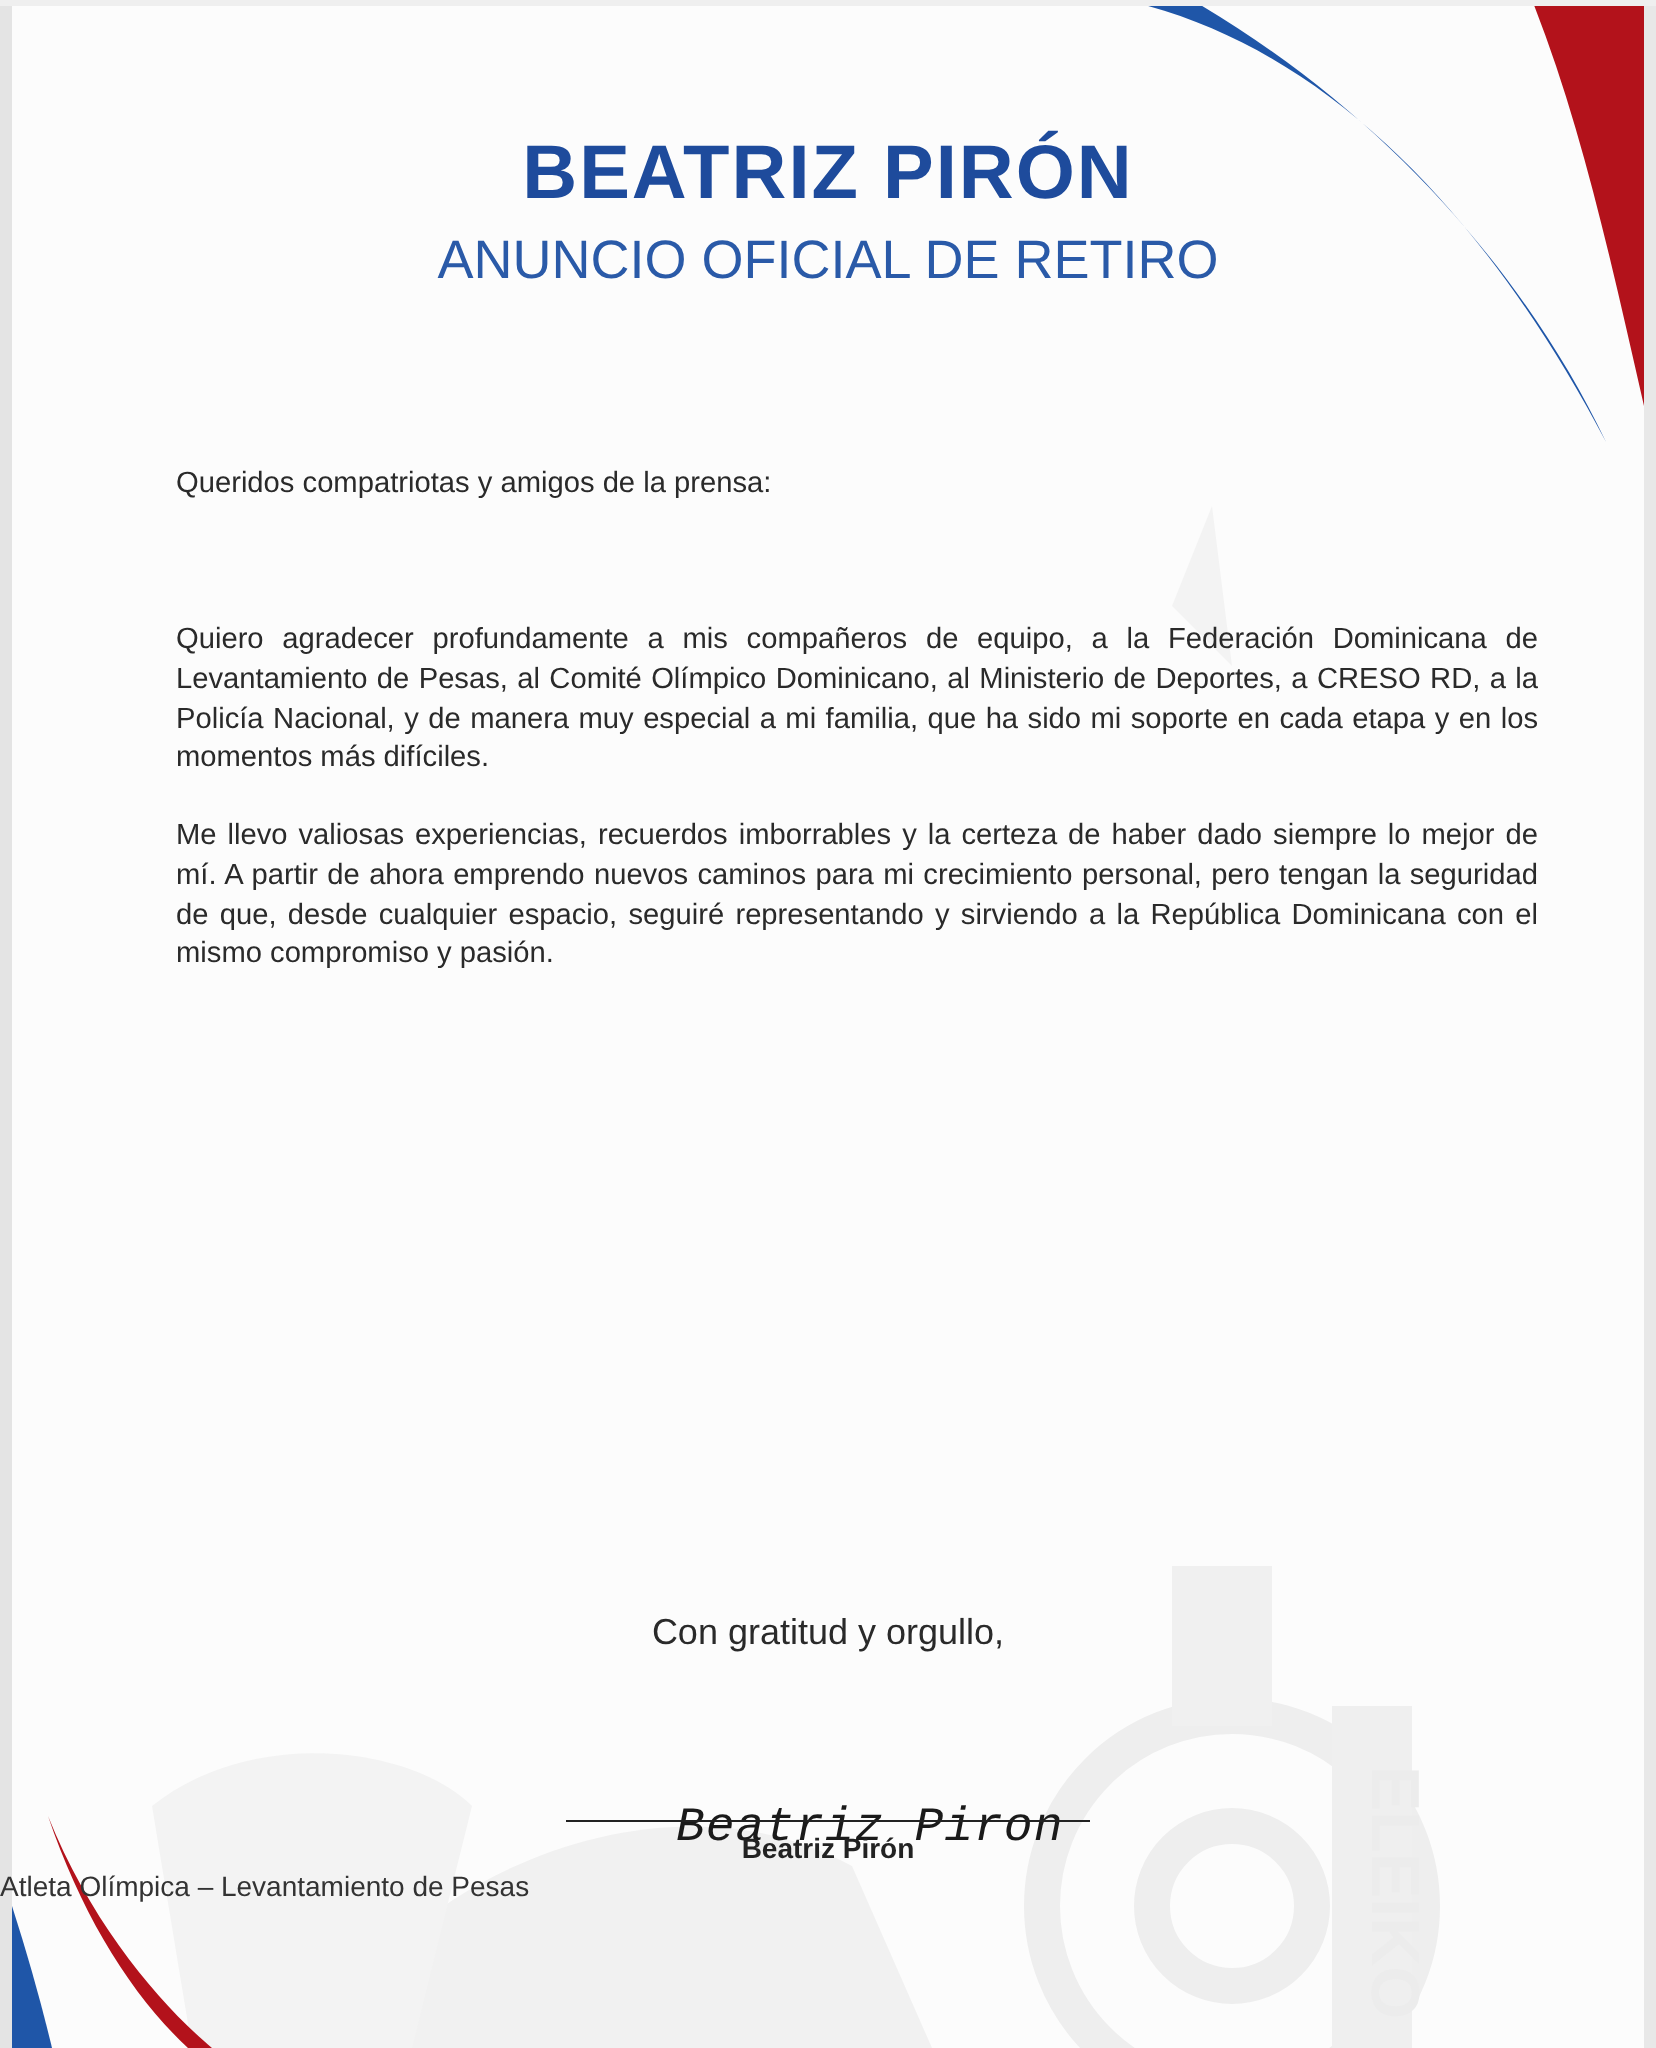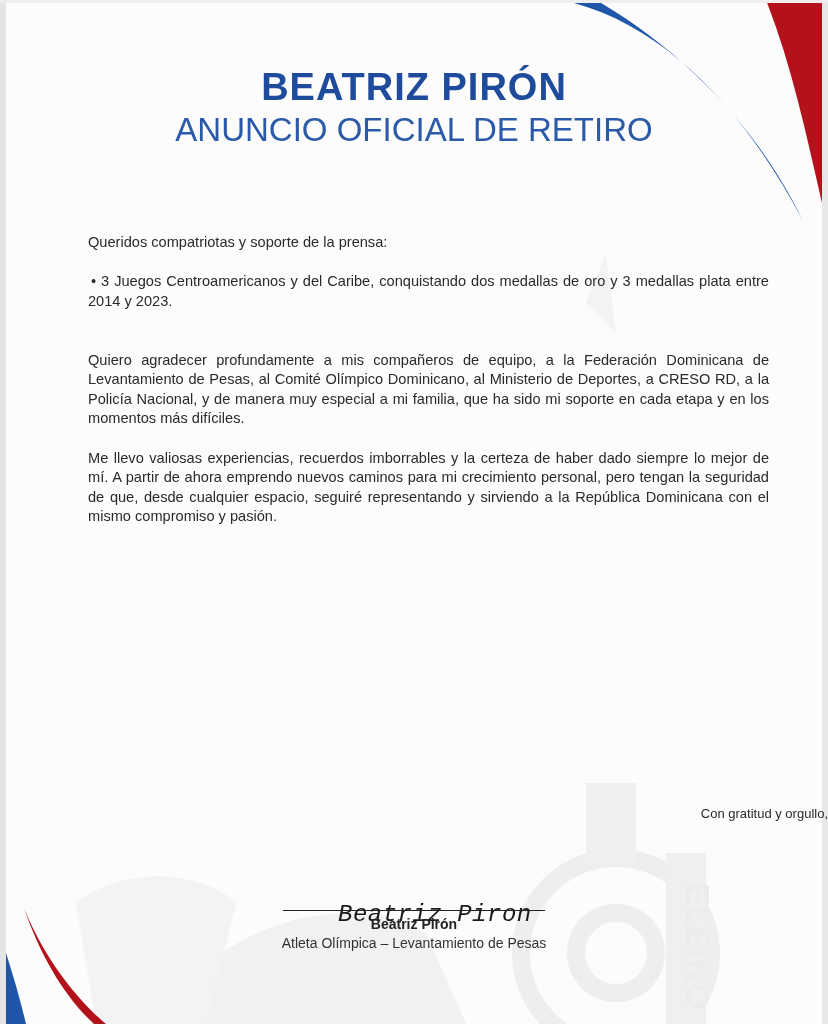--- a/index.html
+++ b/index.html
@@ -16,37 +16,37 @@
   .right-edge { position: absolute; right: 0; top: 0; width: 6px; height: 1024px; background: #e8e8e8; }
   .top-edge { position: absolute; left: 0; top: 0; width: 828px; height: 3px; background: #efefef; }
   .deco { position: absolute; left: 0; top: 0; }
   .watermark { position: absolute; left: 0; top: 0; }
   .header { position: absolute; left: 0; width: 828px; top: 64px; text-align: center; }
   .title {
     color: #1e4b9c; font-weight: bold; font-size: 38px; letter-spacing: 1px;
     line-height: 46px; margin: 0;
   }
   .subtitle {
-    color: #2a5aa8; font-size: 33px; line-height: 32px; margin-top: 4px;
+    color: #2a5aa8; font-size: 27px; line-height: 32px; margin-top: 4px;
   }
   .body {
     position: absolute; left: 88px; top: 233px; width: 681px;
     color: #2a2a2a; font-size: 14.6px; line-height: 19.6px;
   }
   .body p { margin: 0; text-align: justify; }
   .gap { height: 19.6px; }
   .bullet { text-indent: 3px; }
-  .closing { position: absolute; left: 0; width: 828px; top: 806px; text-align: right; color: #2a2a2a; font-size: 13px; }
+  .closing { position: absolute; left: 0; width: 828px; top: 806px; text-align: center; color: #2a2a2a; font-size: 18px; }
   .signature {
     position: absolute; left: 338px; top: 873px; font-family: Liberation Mono, monospace;
     font-style: italic; font-size: 24px; color: #1a1a1a; letter-spacing: 0.5px; margin-top: 28px;
   }
   .sig-line { position: absolute; left: 283px; top: 910px; width: 262px; height: 1px; background: #222; }
   .sig-name { position: absolute; left: 0; width: 828px; text-align: center; top: 916px; font-weight: bold; font-size: 14px; color: #222; }
-  .sig-role { position: absolute; left: 0; width: 828px; text-align: center; top: 935px; font-size: 14px; color: #333; }
+  .sig-role { position: absolute; left: 0; width: 828px; text-align: left; top: 935px; font-size: 14px; color: #333; }
 </style>
 </head>
 <body>
 
 <div class="page">
 
   <svg class="watermark" width="816" height="1021" viewBox="0 0 816 1021">
     <g fill="none" stroke="#eeeeee" stroke-width="18">
       <circle cx="610" cy="950" r="95"></circle>
       <circle cx="610" cy="950" r="40"></circle>
@@ -69,23 +69,22 @@
 <div class="left-edge"></div>
 <div class="right-edge"></div>
 <div class="top-edge"></div>
 
 <div class="header">
   <h1 class="title">BEATRIZ PIRÓN</h1>
   <div class="subtitle">ANUNCIO OFICIAL DE RETIRO</div>
 </div>
 
 <div class="body">
-  <p>Queridos compatriotas y soporte de la prensa:</p>
+  <p>Queridos compatriotas y amigos de la prensa:</p>
   <div class="gap"></div>
-  <p class="bullet">• 3 Juegos Centroamericanos y del Caribe, conquistando dos medallas de oro y 3 medallas plata entre 2014 y 2023.</p>
   <div class="gap"></div>
   <div class="gap"></div>
   <p>Quiero agradecer profundamente a mis compañeros de equipo, a la Federación Dominicana de Levantamiento de Pesas, al Comité Olímpico Dominicano, al Ministerio de Deportes, a CRESO RD, a la Policía Nacional, y de manera muy especial a mi familia, que ha sido mi soporte en cada etapa y en los momentos más difíciles.</p>
   <div class="gap"></div>
   <p>Me llevo valiosas experiencias, recuerdos imborrables y la certeza de haber dado siempre lo mejor de mí. A partir de ahora emprendo nuevos caminos para mi crecimiento personal, pero tengan la seguridad de que, desde cualquier espacio, seguiré representando y sirviendo a la República Dominicana con el mismo compromiso y pasión.</p>
 </div>
 
 <div class="closing">Con gratitud y orgullo,</div>
 
 <div class="signature">Beatriz Piron</div>

